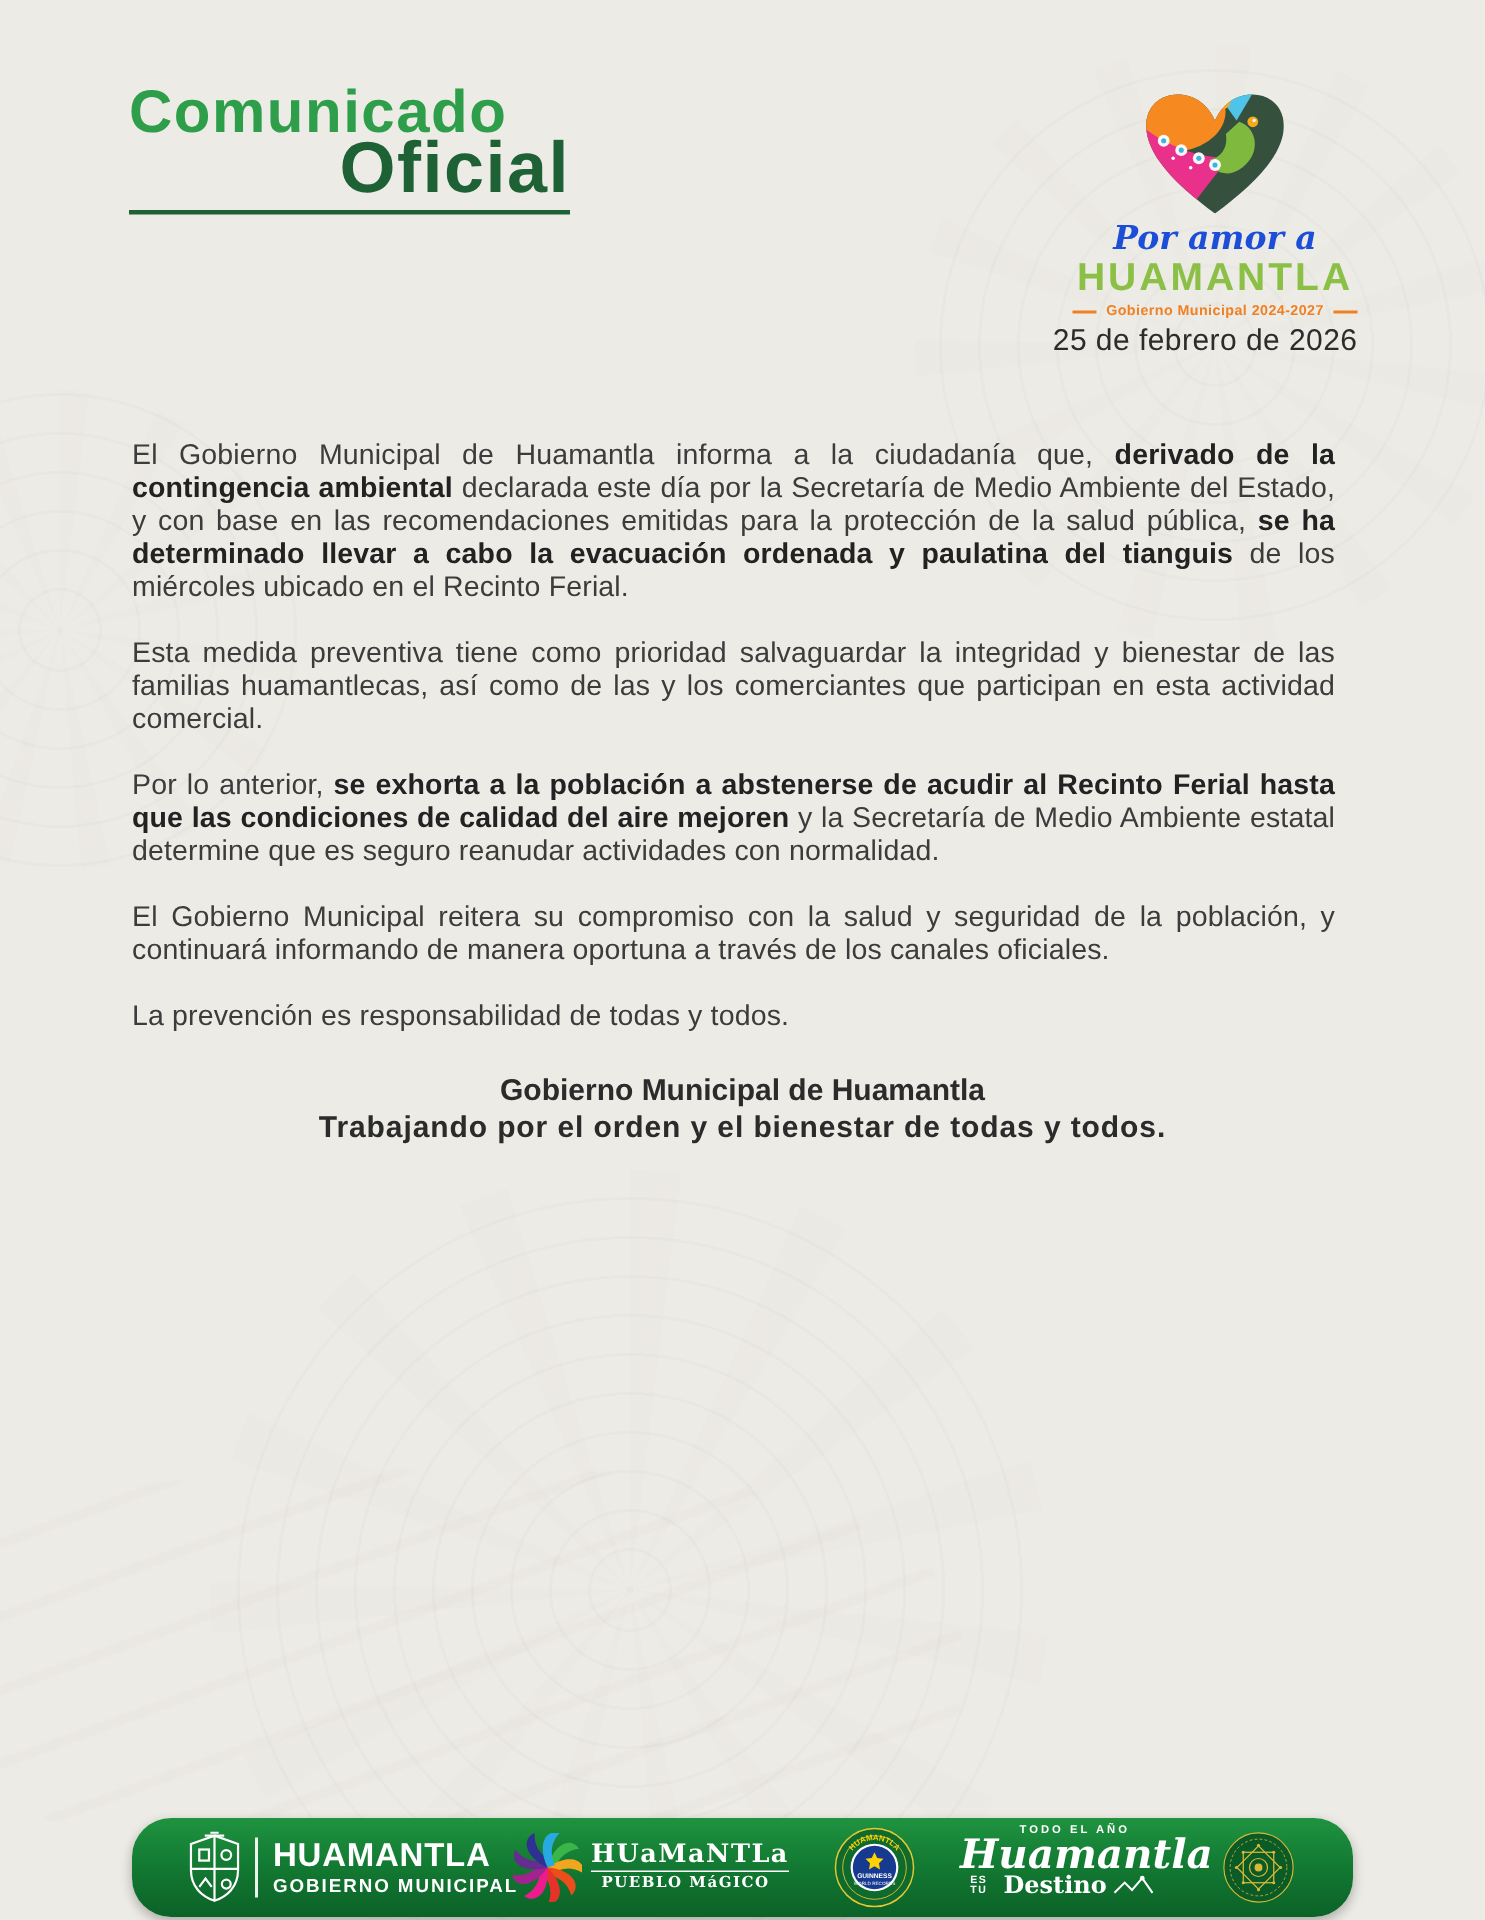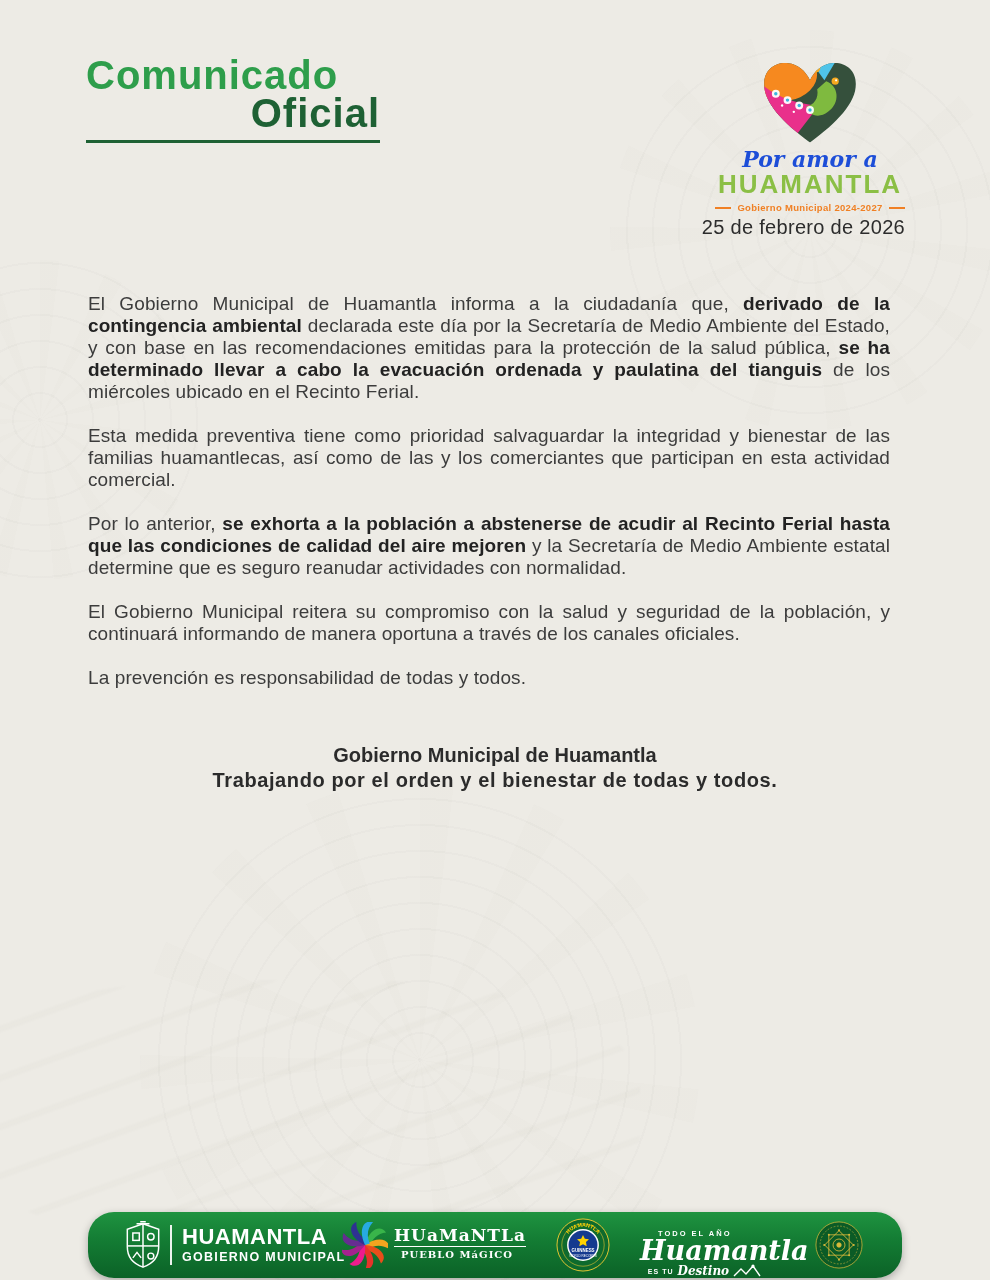--- a/index.html
+++ b/index.html
@@ -28,21 +28,21 @@
   .title-block{
     position:absolute;left:86px;top:56px;width:294px;
     border-bottom:3px solid #1e6134;
     padding-bottom:8px;
   }
   .title-line1{
     font-size:40px;font-weight:bold;color:#2e9e4b;
     letter-spacing:1px;line-height:38px;text-align:left;
   }
   .title-line2{
-    font-size:40px;font-weight:bold;color:#1e6134;
+    font-size:48px;font-weight:bold;color:#1e6134;
     letter-spacing:1px;line-height:38px;text-align:right;
   }
   
   .logo-block{position:absolute;left:713px;top:56px;width:194px;text-align:center;}
   .logo-heart{display:block;margin:0 auto;}
   .logo-tagline{
     font-family:"DejaVu Serif", serif;font-style:italic;font-weight:bold;
     color:#1d4ed8;font-size:22px;line-height:22px;margin-top:2px;
   }
   .logo-name{
@@ -59,21 +59,21 @@
   }
   
   .body-text{position:absolute;left:88px;top:293px;width:818px;}
   .body-text p{
     margin:0 16px 22px 0;
     font-size:19px;line-height:22px;color:#3c3c3c;
     text-align:justify;letter-spacing:.1px;
   }
   .body-text p span.b{font-weight:bold;color:#222;}
   
-  .closing{position:absolute;left:0;top:744px;width:990px;text-align:center;}
+  .closing{position:absolute;left:0;top:716px;width:990px;text-align:center;}
   .closing .l1{font-size:20px;font-weight:bold;color:#2b2b2b;line-height:23px;}
   .closing .l2{font-size:20px;font-weight:bold;color:#2b2b2b;line-height:23px;letter-spacing:.6px;margin-top:2px;}
   
   .footer{
     position:absolute;left:88px;top:1212px;width:814px;height:66px;
     border-radius:26px;
     background:linear-gradient(180deg,#1f9340 0%,#137b33 45%,#0b6227 100%);
     box-shadow:0 3px 8px rgba(0,0,0,0.28);
   }
   .footer *{color:#fff;}
@@ -81,27 +81,27 @@
   .f-divider{position:absolute;left:82px;top:13px;width:2px;height:40px;background:rgba(255,255,255,0.92);}
   .f-muni{position:absolute;left:94px;top:13px;}
   .f-muni .l1{font-size:22px;font-weight:bold;letter-spacing:.5px;line-height:23px;}
   .f-muni .l2{font-size:12.5px;font-weight:bold;letter-spacing:1.3px;line-height:14px;margin-top:2px;}
   .f-pin{position:absolute;left:254px;top:10px;}
   .f-pm{position:absolute;left:306px;top:14px;width:126px;text-align:center;font-family:"DejaVu Serif", serif;}
   .f-pm .l1{font-size:17px;font-weight:bold;letter-spacing:1px;line-height:18px;
             border-bottom:1.5px solid #fff;padding-bottom:2px;display:inline-block;}
   .f-pm .l2{font-size:10px;font-weight:bold;letter-spacing:1px;line-height:12px;margin-top:2px;}
   .f-guinness{position:absolute;left:468px;top:6px;}
-  .f-destino{position:absolute;left:552px;top:18px;width:135px;}
+  .f-destino{position:absolute;left:552px;top:4px;width:135px;text-align:center;}
   .f-destino .l1{font-size:7.5px;font-weight:bold;letter-spacing:2px;line-height:8px;margin-left:18px;}
   .f-destino .l2{font-family:"DejaVu Serif", serif;font-style:italic;font-weight:bold;
                  font-size:27px;line-height:26px;}
   .f-destino .l3{display:flex;align-items:center;justify-content:center;gap:4px;margin-top:-2px;}
   .f-destino .es{font-size:7px;font-weight:bold;letter-spacing:1px;}
-  .f-destino .dest{font-family:"DejaVu Serif", serif;font-style:italic;font-weight:bold;font-size:12px;line-height:18px;}
+  .f-destino .dest{font-family:"DejaVu Serif", serif;font-weight:bold;font-size:16px;line-height:18px;}
   .f-seal{position:absolute;left:727px;top:9px;}
 </style>
 </head>
 <body>
 
 <div class="wm wm-rings" style="left:610px;top:30px;width:400px;height:400px;"></div>
 <div class="wm wm-rings" style="left:140px;top:780px;width:560px;height:560px;"></div>
 <div class="wm wm-rings" style="left:-120px;top:260px;width:320px;height:320px;"></div>
 <div class="wm-waves" style="left:-60px;top:980px;width:700px;height:260px;"></div>
 

